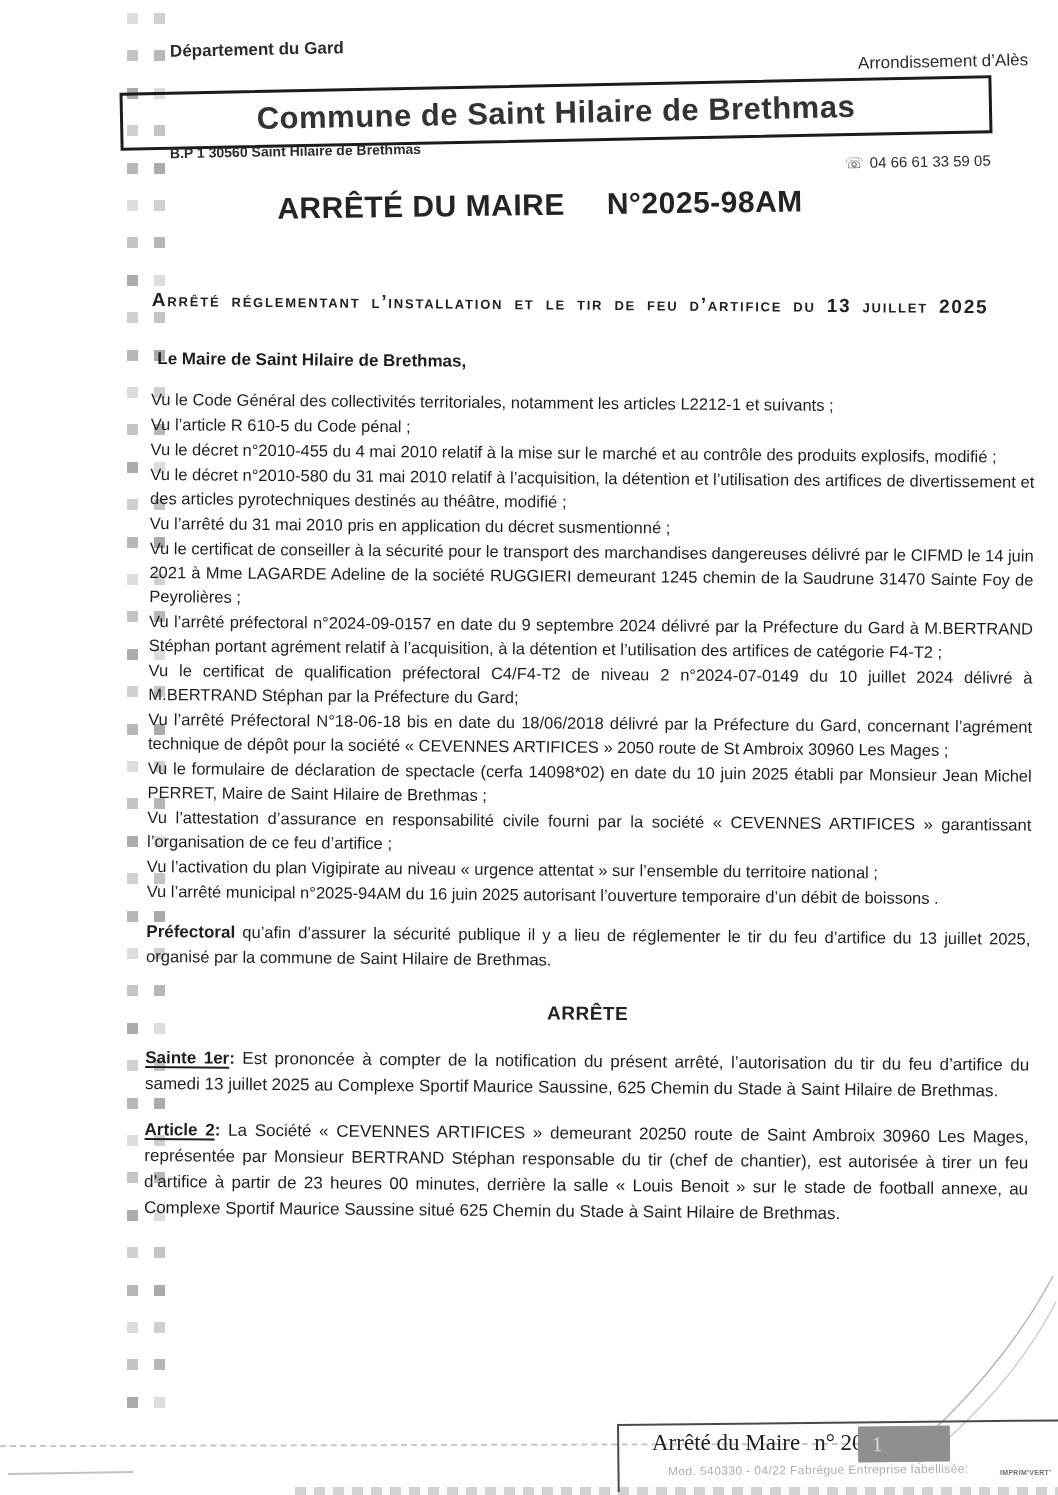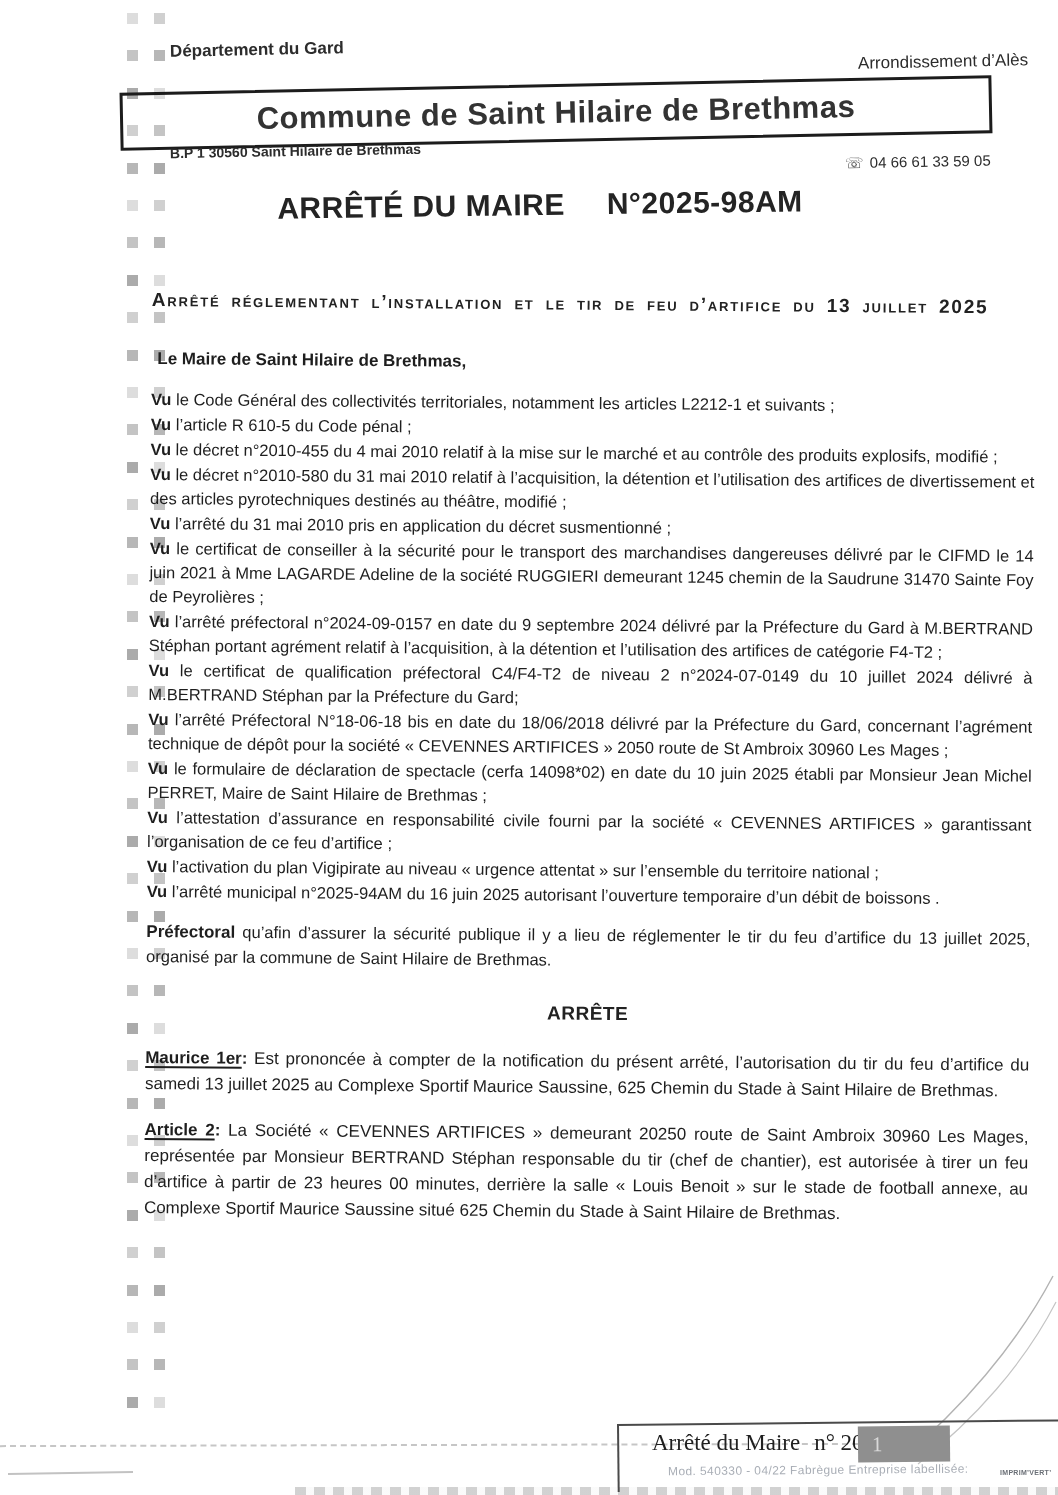--- a/index.html
+++ b/index.html
@@ -23,21 +23,21 @@
   .main-title{position:absolute;left:90px;top:188px;width:900px;margin:0;text-align:center;
     font-size:30px;font-weight:bold;color:#242424;letter-spacing:0.5px;transform:rotate(-0.8deg);}
   .main-title .num{margin-left:42px;}
   
   .body-col{position:absolute;left:152px;top:284px;width:884px;transform:rotate(0.5deg);transform-origin:0 0;}
   .subject{margin:0;font-size:19px;font-weight:bold;font-variant:small-caps;letter-spacing:1.8px;word-spacing:4px;
     line-height:31px;text-align:justify;color:#222;}
   .salutation{margin:34px 0 0 6px;font-size:17px;font-weight:bold;}
   .vu-list{margin-top:18px;}
   .vu{margin:0 0 1px 0;font-size:16.5px;line-height:24px;text-align:justify;}
-  .vu .lead{font-weight:bold;}
+  .vu .lead{font-weight:normal;}
   .considerant{margin:16px 0 0 0;font-size:16.5px;line-height:25px;text-align:justify;}
   .considerant .lead{font-weight:bold;font-size:17px;}
   .arrete-heading{margin:30px 0 0 0;text-align:center;font-size:19px;font-weight:bold;letter-spacing:0.5px;color:#222;}
   .articles{margin-top:24px;}
   .article{margin:0 0 20px 0;font-size:17px;line-height:26px;text-align:justify;}
   .art-lead{font-weight:bold;text-decoration:underline;text-decoration-thickness:2px;text-underline-offset:3px;}
   .art-sep{font-weight:bold;}
   
   .fold-dash{position:absolute;left:0;top:1444px;width:868px;border-top:2px dashed #a8a8a8;opacity:.65;transform:rotate(-0.15deg);}
   .fold-solid{position:absolute;left:8px;top:1472px;width:125px;border-top:2px solid #c2c2c2;transform:rotate(-1deg);}
@@ -188,21 +188,21 @@
 
     <p class="considerant">
       <span class="lead">Préfectoral</span>
       <span>qu’afin d’assurer la sécurité publique il y a lieu de réglementer le tir du feu d’artifice du 13 juillet 2025, organisé par la commune de Saint Hilaire de Brethmas.</span>
     </p>
 
     <h2 class="arrete-heading">ARRÊTE</h2>
 
     <div class="articles">
 
-        <p class="article"><span class="art-lead">Maurice 1er</span><span class="art-sep">: </span><span>Est prononcée à compter de la notification du présent arrêté, l’autorisation du tir du feu d’artifice du samedi 13 juillet 2025 au Complexe Sportif Maurice Saussine, 625 Chemin du Stade à Saint Hilaire de Brethmas.</span></p>
+        <p class="article"><span class="art-lead">Sainte 1er</span><span class="art-sep">: </span><span>Est prononcée à compter de la notification du présent arrêté, l’autorisation du tir du feu d’artifice du samedi 13 juillet 2025 au Complexe Sportif Maurice Saussine, 625 Chemin du Stade à Saint Hilaire de Brethmas.</span></p>
 
         <p class="article"><span class="art-lead">Article 2</span><span class="art-sep">: </span><span>La Société « CEVENNES ARTIFICES » demeurant 20250 route de Saint Ambroix 30960 Les Mages, représentée par Monsieur BERTRAND Stéphan responsable du tir (chef de chantier), est autorisée à tirer un feu d’artifice à partir de 23 heures 00 minutes, derrière la salle « Louis Benoit » sur le stade de football annexe, au Complexe Sportif Maurice Saussine situé 625 Chemin du Stade à Saint Hilaire de Brethmas.</span></p>
 
     </div>
   </div>
 
   <div class="fold-dash"></div>
   <div class="fold-solid"></div>
   <svg class="corner-curves" width="160" height="200" viewBox="0 0 160 200">
     <path d="M155,8 C118,78 62,142 4,190" stroke="#b3b3b3" stroke-width="1.4" fill="none"></path>

